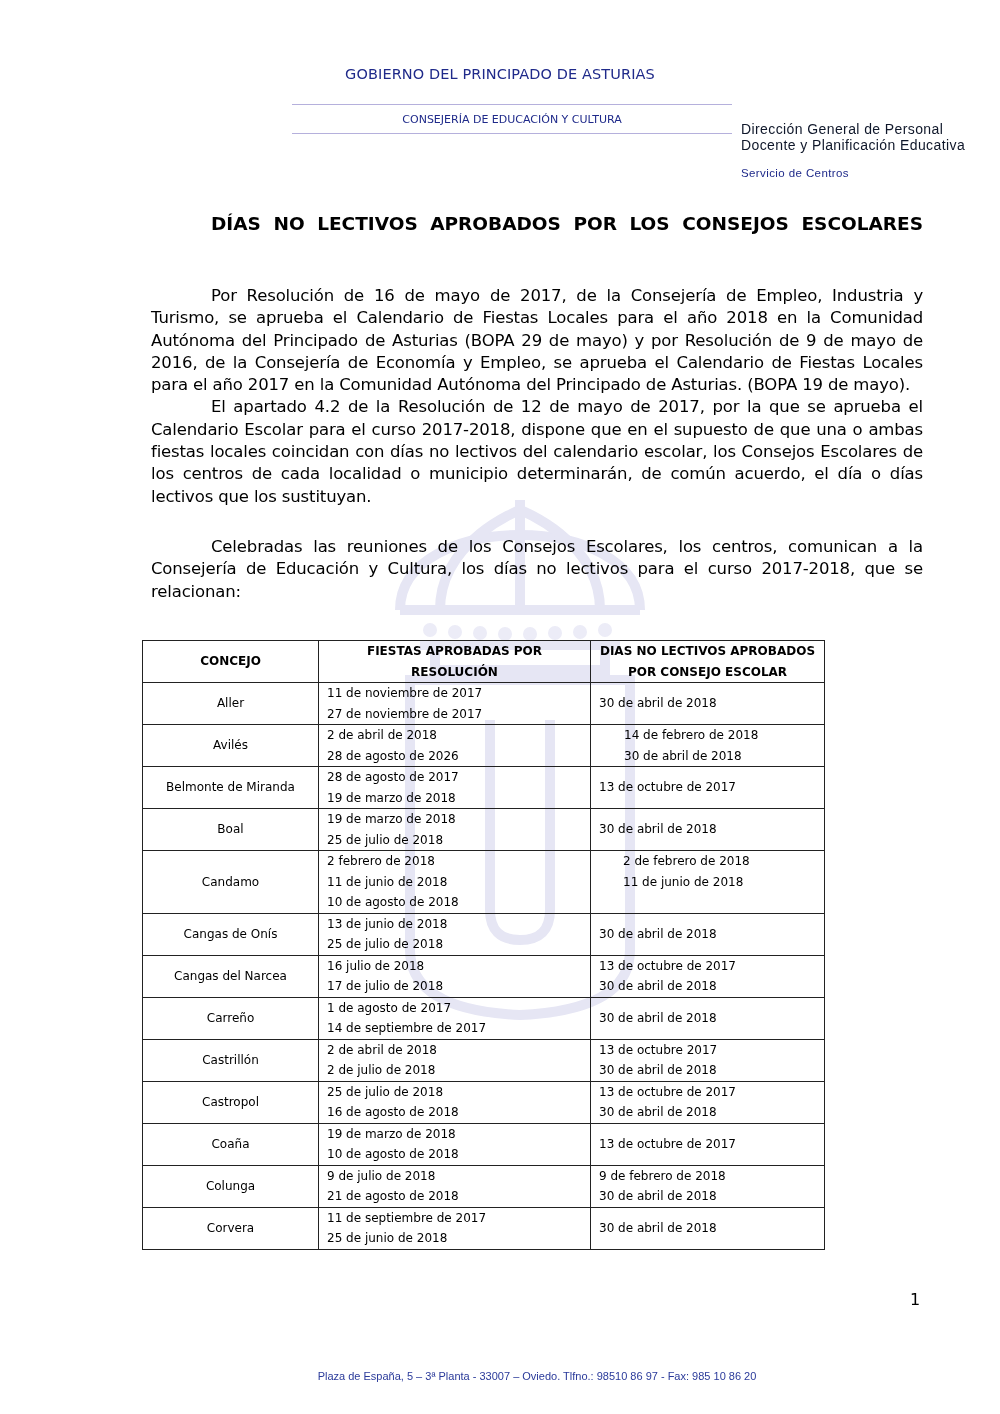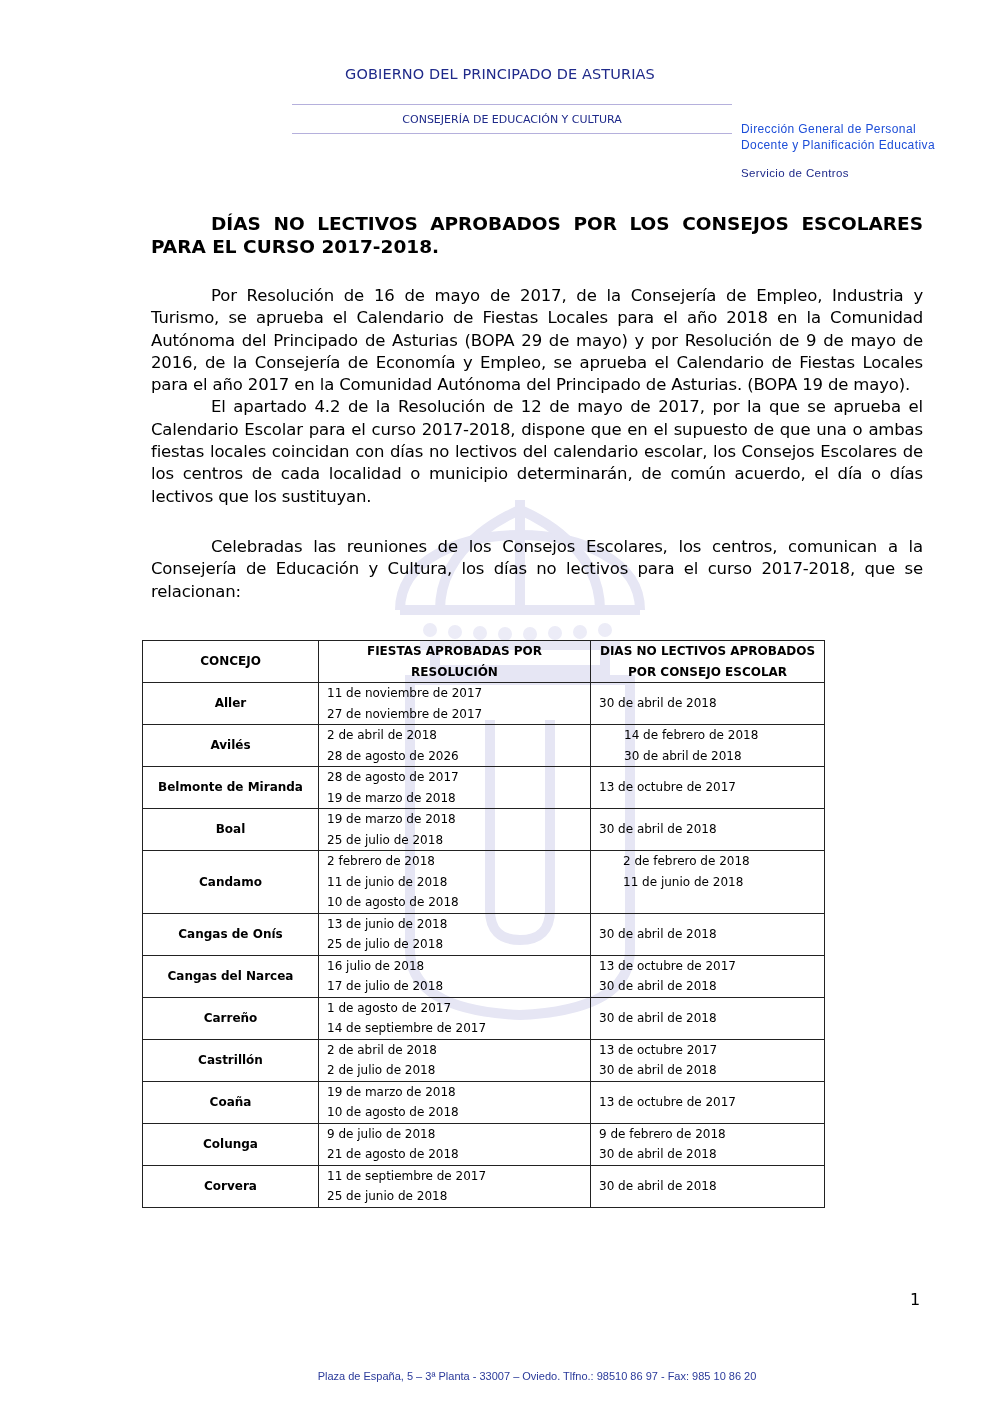--- a/index.html
+++ b/index.html
@@ -4,35 +4,35 @@
 <style>
   html, body { margin: 0; padding: 0; background: #ffffff; }
   body { width: 1000px; height: 1414px; position: relative; overflow: hidden; font-family: "DejaVu Sans", sans-serif; color: #000; }
 
   .watermark { position: absolute; left: 380px; top: 470px; width: 280px; height: 560px; pointer-events: none; }
 
   .hdr-title { position: absolute; top: 66px; left: 0; width: 1000px; text-align: center; font-family: "DejaVu Sans", sans-serif; font-size: 14.5px; color: #1f2a8a; letter-spacing: 0.1px; }
   .hdr-line1 { position: absolute; top: 104px; left: 292px; width: 440px; height: 1px; background: #b5b0dc; }
   .hdr-sub { position: absolute; top: 113px; left: 292px; width: 440px; text-align: center; font-size: 11px; color: #1f2a8a; }
   .hdr-line2 { position: absolute; top: 133px; left: 292px; width: 440px; height: 1px; background: #b5b0dc; }
-  .hdr-right { position: absolute; left: 741px; top: 121px; font-family: "Liberation Sans", sans-serif; font-size: 12px; color: #1d4ed8; line-height: 16px; letter-spacing: 0.4px; }
+  .hdr-right { position: absolute; left: 741px; top: 121px; font-family: "Liberation Sans", sans-serif; font-size: 14px; color: #0f172a; line-height: 16px; letter-spacing: 0.4px; }
   .hdr-service { position: absolute; left: 741px; top: 167px; font-family: "Liberation Sans", sans-serif; font-size: 11.5px; color: #1f2a8a; letter-spacing: 0.4px; }
 
   .doc-title { position: absolute; left: 151px; top: 212px; width: 772px; font-weight: bold; font-size: 18.5px; line-height: 23px; text-align: justify; text-align-last: left; }
   .doc-title .l1 { display: block; text-indent: 60px; text-align: justify; text-align-last: justify; }
 
   .body-text { position: absolute; left: 151px; width: 772px; font-size: 16.5px; line-height: 22.3px; text-align: justify; letter-spacing: -0.15px; }
   .body-text p { margin: 0; text-indent: 60px; }
   #para-block-1 { top: 285px; }
   #para-block-2 { top: 508px; margin-top: 28px; }
 
   table.main { position: absolute; left: 142px; top: 640px; width: 683px; border-collapse: collapse; font-size: 12px; line-height: 20.5px; }
   table.main th, table.main td { border: 1px solid #222; padding: 0 8px; vertical-align: middle; }
   table.main th { font-weight: bold; text-align: center; height: 41px; }
-  table.main td.concejo { font-weight: bold; text-align: center; width: 159px; }
+  table.main td.concejo { font-weight: normal; text-align: center; width: 159px; }
   table.main td.dates { width: 255px; }
   table.main td { height: 40px; }
   .date-line { display: block; }
 
   .page-num { position: absolute; left: 910px; top: 1290px; font-size: 16px; }
   .footer { position: absolute; top: 1370px; left: 0; width: 1074px; text-align: center; font-family: "Liberation Sans", sans-serif; font-size: 11px; color: #2a3a9a; }
 </style>
 </head>
 <body>
 
@@ -64,21 +64,20 @@
 <div class="hdr-sub">CONSEJERÍA DE EDUCACIÓN Y CULTURA</div>
 <div class="hdr-line2"></div>
 <div class="hdr-right">
   <div>Dirección General de Personal</div>
   <div>Docente y Planificación Educativa</div>
 </div>
 <div class="hdr-service">Servicio de Centros</div>
 
 <div class="doc-title">
   <span class="l1">DÍAS NO LECTIVOS APROBADOS POR LOS CONSEJOS ESCOLARES</span>
-  <span>PARA EL CURSO 2017-2018.</span>
 </div>
 
 <div class="body-text" id="para-block-1">
   <p>Por Resolución de 16 de mayo de 2017, de la Consejería de Empleo, Industria y Turismo, se aprueba el Calendario de Fiestas Locales para el año 2018 en la Comunidad Autónoma del Principado de Asturias (BOPA 29 de mayo) y por Resolución de 9 de mayo de 2016, de la Consejería de Economía y Empleo, se aprueba el Calendario de Fiestas Locales para el año 2017 en la Comunidad Autónoma del Principado de Asturias. (BOPA 19 de mayo).</p>
   <p>El apartado 4.2 de la Resolución de 12 de mayo de 2017, por la que se aprueba el Calendario Escolar para el curso 2017-2018, dispone que en el supuesto de que una o ambas fiestas locales coincidan con días no lectivos del calendario escolar, los Consejos Escolares de los centros de cada localidad o municipio determinarán, de común acuerdo, el día o días lectivos que los sustituyan.</p>
 </div>
 <div class="body-text" id="para-block-2">
   <p>Celebradas las reuniones de los Consejos Escolares, los centros, comunican a la Consejería de Educación y Cultura, los días no lectivos para el curso 2017-2018, que se relacionan:</p>
 </div>
 
@@ -180,20 +179,31 @@
         <td class="dates">
           <span class="date-line">2 de abril de 2018</span>
           <span class="date-line">2 de julio de 2018</span>
         </td>
         <td style="vertical-align: middle;">
           <span class="date-line">13 de octubre 2017</span>
           <span class="date-line">30 de abril de 2018</span>
         </td>
       </tr>
       <tr>
+        <td class="concejo">Castropol</td>
+        <td class="dates">
+          <span class="date-line">25 de julio de 2018</span>
+          <span class="date-line">16 de agosto de 2018</span>
+        </td>
+        <td style="vertical-align: middle;">
+          <span class="date-line">13 de octubre de 2017</span>
+          <span class="date-line">30 de abril de 2018</span>
+        </td>
+      </tr>
+      <tr>
         <td class="concejo">Coaña</td>
         <td class="dates">
           <span class="date-line">19 de marzo de 2018</span>
           <span class="date-line">10 de agosto de 2018</span>
         </td>
         <td style="vertical-align: middle;">
           <span class="date-line">13 de octubre de 2017</span>
         </td>
       </tr>
       <tr>

